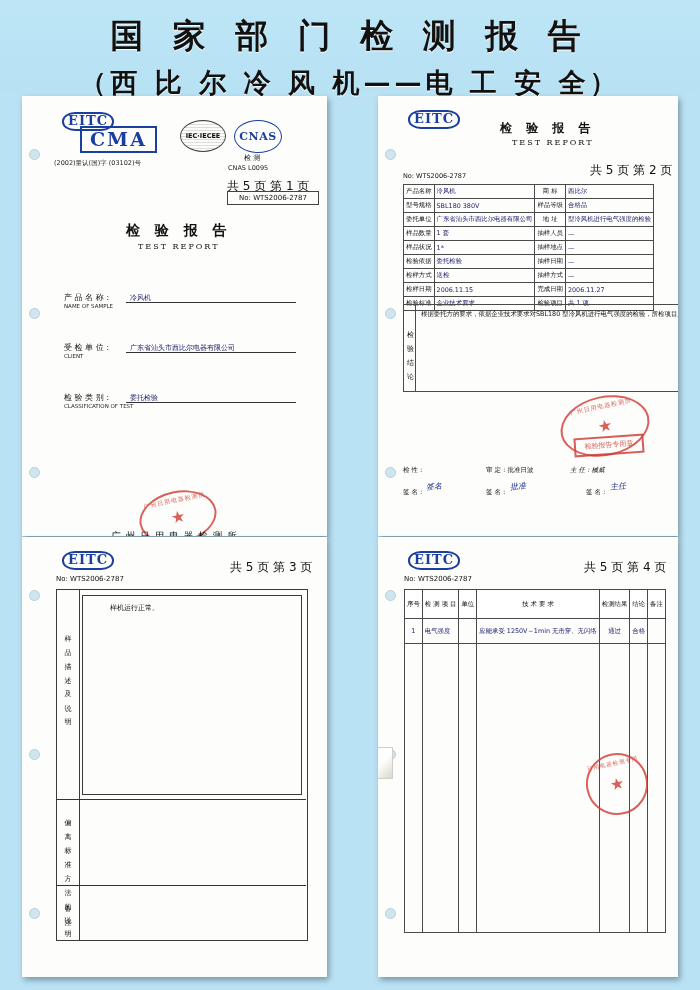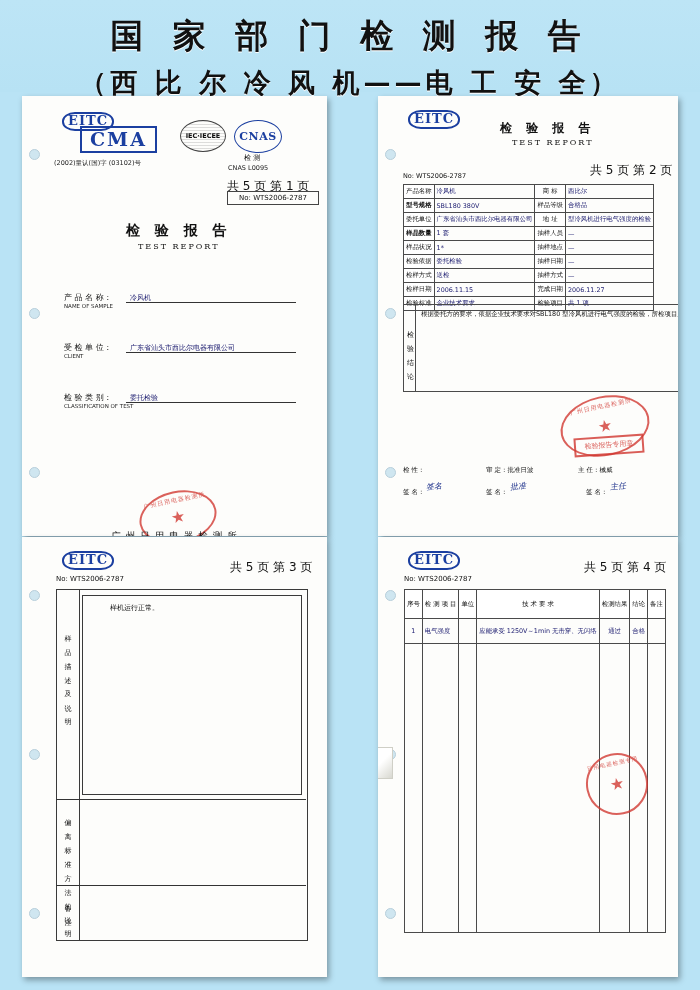--- a/index.html
+++ b/index.html
@@ -369,33 +369,33 @@
 
   <table class="grid" id="tbl2" style="left:25px; top:88px; width:250px;">
     <tbody>
         <tr>
           <td class="lbl ctr" style="width: 46px;">产品名称</td>
           <td class="val" style="width: 84px;">冷风机</td>
           <td class="lbl ctr" style="width: 42px;">商  标</td>
           <td class="val" style="width: 78px;">西比尔</td>
         </tr>
         <tr>
-          <td class="lbl ctr" style="width: 46px; font-weight: bold;">型号规格</td>
+          <td class="lbl ctr" style="width: 46px;">型号规格</td>
           <td class="val" style="width: 84px;">SBL180   380V</td>
           <td class="lbl ctr" style="width: 42px;">样品等级</td>
           <td class="val" style="width: 78px;">合格品</td>
         </tr>
         <tr>
           <td class="lbl ctr" style="width: 46px;">委托单位</td>
           <td class="val" style="width: 84px;">广东省汕头市西比尔电器有限公司</td>
           <td class="lbl ctr" style="width: 42px;">地    址</td>
           <td class="val" style="width: 78px;">型冷风机进行电气强度的检验</td>
         </tr>
         <tr>
-          <td class="lbl ctr" style="width: 46px; font-weight: bold;">样品数量</td>
+          <td class="lbl ctr" style="width: 46px;">样品数量</td>
           <td class="val" style="width: 84px;">1 套</td>
           <td class="lbl ctr" style="width: 42px;">抽样人员</td>
           <td class="val" style="width: 78px;">—</td>
         </tr>
         <tr>
           <td class="lbl ctr" style="width: 46px;">样品状况</td>
           <td class="val" style="width: 84px;">1*</td>
           <td class="lbl ctr" style="width: 42px;">抽样地点</td>
           <td class="val" style="width: 78px;">—</td>
         </tr>
@@ -438,21 +438,21 @@
     </table>
 
   <div class="seal" style="left:182px; top:300px; width:86px; height:56px;">
     <div class="star">★</div>
     <div class="st" style="top:4px;">广州日用电器检测所</div>
   </div>
   <div class="seal-rect" style="left:196px; top:340px; width:62px;">检验报告专用章</div>
 
   <div class="sigrow" style="left:25px; top:370px;">检  性：</div>
   <div class="sigrow" style="left:108px; top:370px;">审  定：批准日波</div>
-  <div class="sigrow" style="left:200px; top:370px;">主  任：械威</div>
+  <div class="sigrow" style="left:192px; top:370px;font-style:italic;">主  任：械威</div>
 
   <div class="sigrow" style="left:25px; top:392px;">签  名：</div>
   <div class="sigrow" style="left:108px; top:392px;">签  名：</div>
   <div class="sigrow" style="left:208px; top:392px;">签  名：</div>
 
   <div class="handwrite" style="left:48px; top:385px;">签名</div>
   <div class="handwrite" style="left:132px; top:385px;">批准</div>
   <div class="handwrite" style="left:232px; top:385px;">主任</div>
 </div>
 

